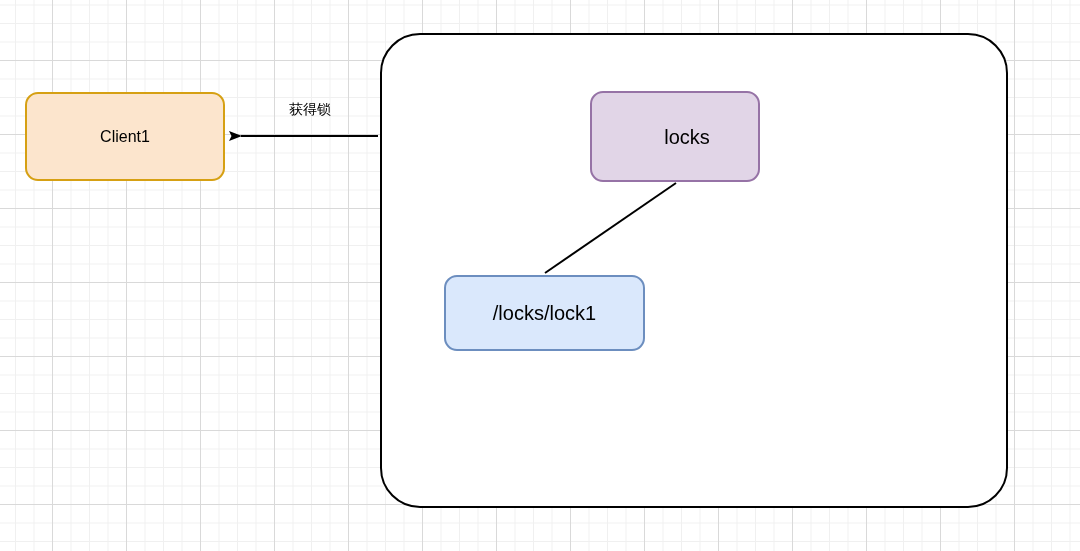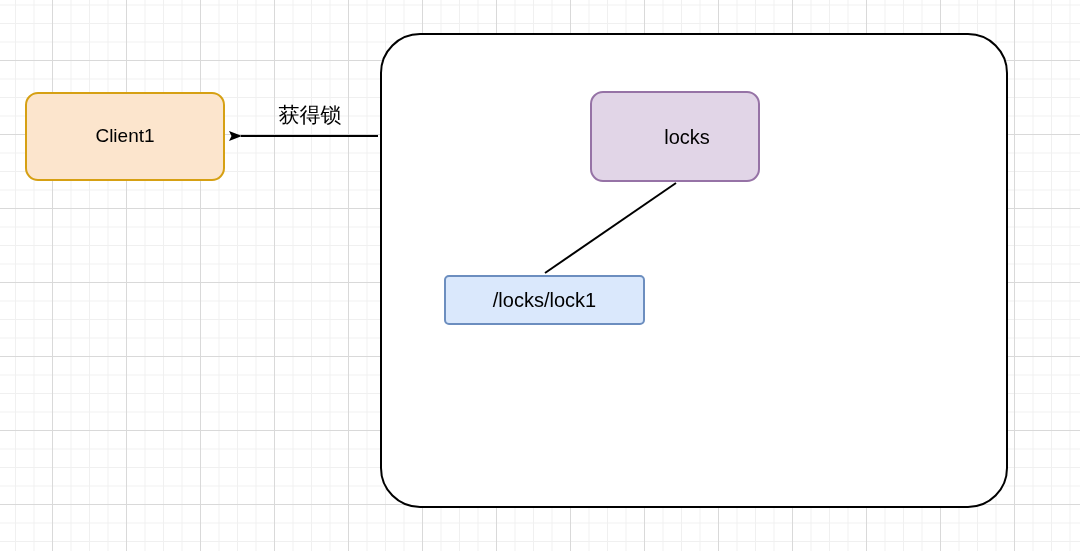--- a/index.html
+++ b/index.html
@@ -55,21 +55,21 @@
     display: block;
   }
   #client-node {
     left: 25px;
     top: 92px;
     width: 200px;
     height: 89px;
     background: #fce5cd;
     border: 2px solid #d6a013;
     border-radius: 13px;
-    font-size: 19px;
+    font-size: 16px;
   }
   #container-node {
     left: 380px;
     top: 33px;
     width: 628px;
     height: 475px;
     background: #ffffff;
     border: 2px solid #000000;
     border-radius: 40px;
   }
@@ -81,33 +81,33 @@
     background: #e1d5e7;
     border: 2px solid #9673a6;
     border-radius: 13px;
     font-size: 20px;
     padding-left: 24px;
   }
   #locknode-node {
     left: 444px;
     top: 275px;
     width: 201px;
-    height: 50px;
+    height: 76px;
     background: #dae8fc;
     border: 2px solid #6c8ebf;
-    border-radius: 5px;
+    border-radius: 13px;
     font-size: 20px;
   }
   #edge-label {
     position: absolute;
     left: 262px;
     top: 101px;
     width: 96px;
     text-align: center;
-    font-size: 21px;
+    font-size: 14px;
     color: #000000;
     white-space: nowrap;
   }
 </style>
 </head>
 <body>
 
 <div id="canvas">
 
   <div class="node" id="container-node">

